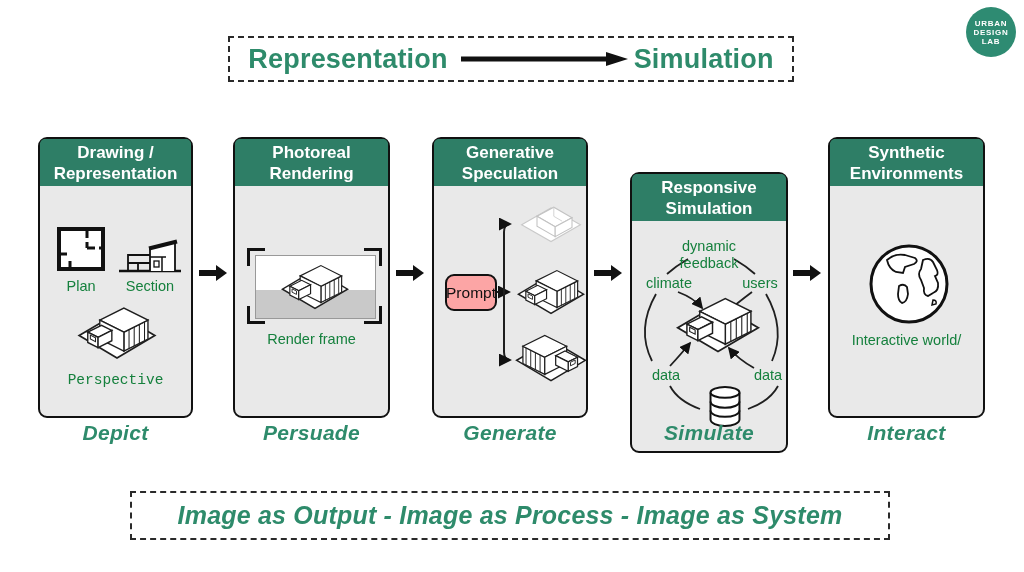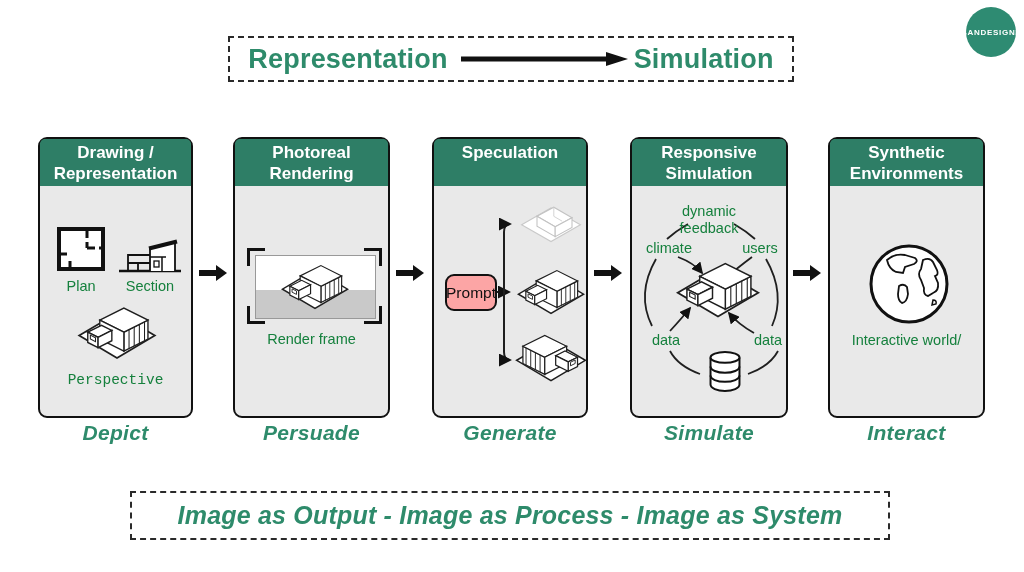--- a/index.html
+++ b/index.html
@@ -16,21 +16,21 @@
   }
   .title-banner{
     position:absolute;left:228px;top:36px;width:566px;height:46px;
     border:2px dashed #2a2a2a;box-sizing:border-box;
     display:flex;align-items:center;justify-content:center;background:#fff;
   }
   .title-text{font-size:27px;font-weight:bold;color:var(--green-text);letter-spacing:.2px;white-space:nowrap;}
   .title-arrow{margin:0 4px 0 10px;display:block;}
   .logo{
     position:absolute;left:966px;top:7px;width:50px;height:50px;border-radius:50%;
-    background:#2e8b72;display:flex;align-items:center;justify-content:center;
+    background:#2e8b72;display:flex;flex-direction:column;align-items:center;justify-content:center;
     color:#fff;font-weight:bold;font-size:8px;line-height:9px;letter-spacing:.7px;text-align:center;
   }
   .card{
     position:absolute;top:137px;height:281px;background:var(--card-bg);
     border:2.5px solid #111;border-radius:9px;box-sizing:border-box;
   }
   .card-header{
     height:47px;background:var(--green-hdr);border-radius:5px 5px 0 0;
     color:#fff;font-weight:bold;font-size:17px;line-height:21px;text-align:center;
     padding-top:3px;box-sizing:border-box;
@@ -157,20 +157,21 @@
       <span class="bracket bk-tr"></span>
       <span class="bracket bk-bl"></span>
       <span class="bracket bk-br"></span>
     </div>
     <div class="abs icon-label" style="left:0;right:0;top:145px;">Render frame</div>
   </div>
 </div>
 
 <div class="card" style="left:432px;width:156px;">
   <div class="card-header">
+    <div>Generative</div>
     <div>Speculation</div>
   </div>
   <div class="card-body">
     <svg class="abs" style="left:0;top:0;" width="156" height="233" viewBox="0 0 156 233">
       <path d="M63,106 L75,106" stroke="#1f1f1f" stroke-width="2" fill="none" marker-end="url(#arr)"></path>
       <path d="M70,106 L70,46 Q70,38 76,38" stroke="#1f1f1f" stroke-width="2" fill="none" marker-end="url(#arr)"></path>
       <path d="M70,106 L70,166 Q70,174 76,174" stroke="#1f1f1f" stroke-width="2" fill="none" marker-end="url(#arr)"></path>
     </svg>
     <div class="prompt-box">
       <span>Prompt</span>
@@ -182,21 +183,21 @@
       <use href="#iso-house"></use>
     </svg>
     <svg class="abs" style="left:78px;top:144px;" width="78" height="56" viewBox="0 0 100 70">
       <g transform="translate(100,0) scale(-1,1)">
           <use href="#iso-house"></use>
         </g>
     </svg>
   </div>
 </div>
 
-<div class="card" style="left:630px;width:158px;">
+<div class="card" style="left:630px;width:158px;margin-top:35px;">
   <div class="card-header">
     <div>Responsive</div>
     <div>Simulation</div>
   </div>
   <div class="card-body">
     <svg class="abs" style="left:0;top:0;" width="158" height="233" viewBox="0 0 158 233">
       <path d="M56,38 Q44,45 35,53" stroke="#1f1f1f" stroke-width="1.8" fill="none"></path>
       <path d="M102,38 Q114,45 123,53" stroke="#1f1f1f" stroke-width="1.8" fill="none"></path>
       <path d="M46,71 Q62,77 70,87" stroke="#1f1f1f" stroke-width="1.8" fill="none" marker-end="url(#arr)"></path>
       <path d="M120,71 Q104,83 95,91" stroke="#1f1f1f" stroke-width="1.8" fill="none" marker-end="url(#arr)"></path>

